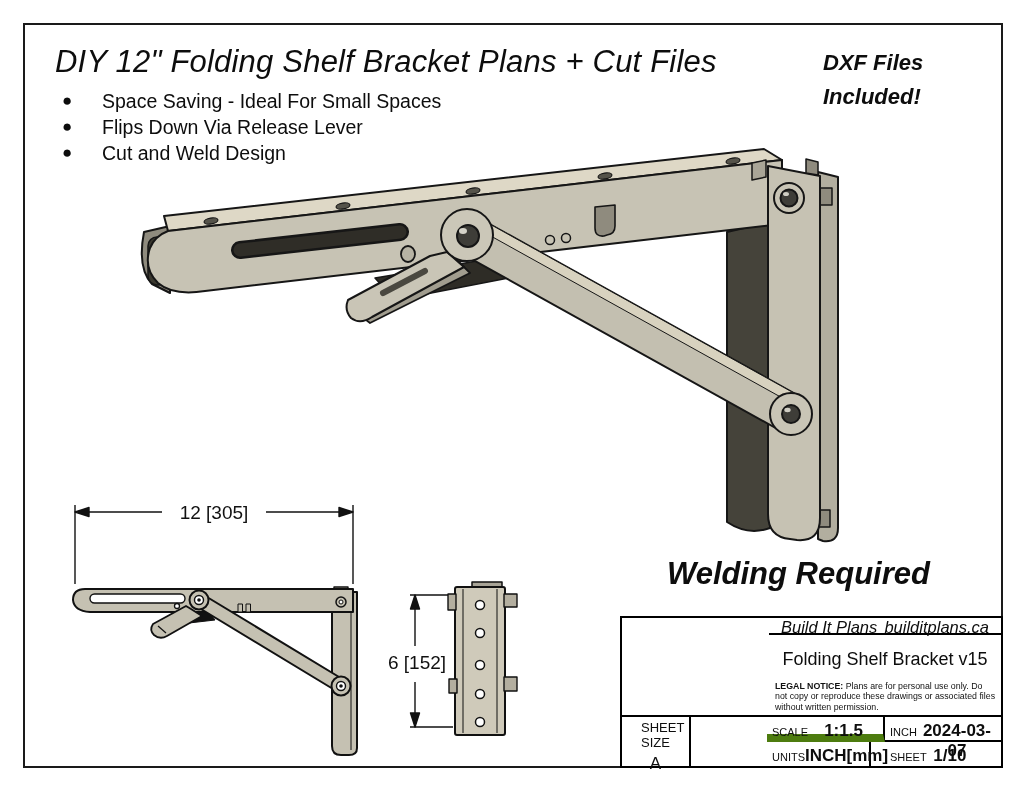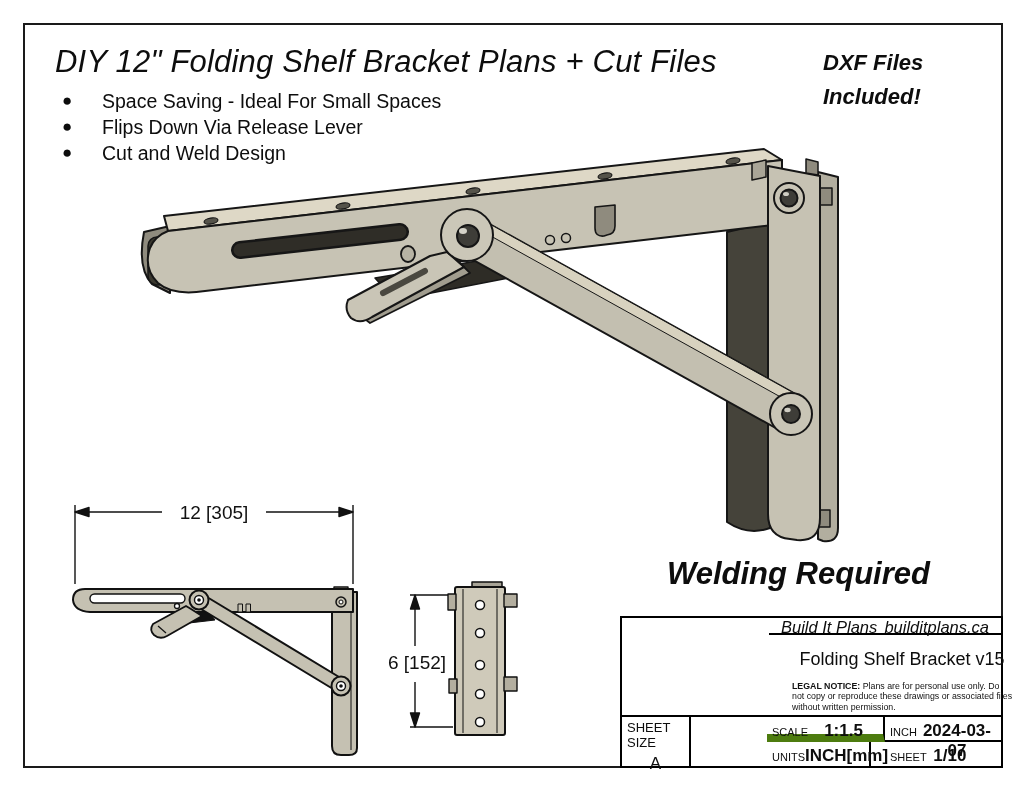--- a/index.html
+++ b/index.html
@@ -14,28 +14,28 @@
   #welding-note{left:667px;top:556px;font-size:31px;font-style:italic;font-weight:bold;white-space:nowrap;}
   svg{position:absolute;left:0;top:0;}
   svg text{font-family:"Liberation Sans",sans-serif;fill:#111;}
   .dim-text{font-size:19px;}
 
   
   #title-block{left:620px;top:616px;width:383px;height:152px;border:2px solid #000;box-sizing:border-box;font-family:"Liberation Sans",sans-serif;}
   #title-block .cell{position:absolute;box-sizing:border-box;}
   #tb-logo{left:0;top:0;width:147px;height:97px;border-right:2px solid #000;display:flex;align-items:center;justify-content:center;font-size:52px;font-weight:bold;font-style:italic;letter-spacing:1px;}
   #tb-company{left:147px;top:0;width:232px;height:17px;border-bottom:2px solid #000;display:flex;justify-content:space-between;align-items:flex-start;padding:0 12px;font-style:italic;font-size:16.5px;}
-  #tb-main{left:164px;top:21px;width:232px;height:76px;}
+  #tb-main{left:147px;top:21px;width:232px;height:76px;}
   #tb-drawing-title{text-align:center;margin-top:10px;font-size:18px;}
   #tb-legal{position:absolute;bottom:3px;left:6px;right:4px;font-size:8.8px;line-height:10.5px;color:#111;}
   #tb-legal b{font-weight:bold;}
   #tb-bottom{left:0;top:97px;width:379px;height:51px;border-top:2px solid #000;}
   #tb-sheetsize{left:0;top:0;width:69px;height:51px;border-right:2px solid #000;}
   #tb-quantity{left:69px;top:0;width:76px;height:51px;border-right:2px solid #000;}
-  .tb-label{font-size:13px;padding:3px 0 0 5px;}
+  .tb-label{font-size:13px;padding:3px 0 0 19px;}
   .tb-small-label{font-size:11px;padding-top:2px;}
   .tb-bigval{text-align:center;font-size:17px;margin-top:4px;}
   #tb-scale{left:145px;top:0;width:118px;height:25px;border-right:2px solid #000;border-bottom:8px solid #4d7c0f;}
   #tb-units{left:145px;top:25px;width:104px;height:26px;border-right:2px solid #000;}
   #tb-date{left:263px;top:0;width:116px;height:25px;border-bottom:2px solid #000;}
   #tb-sheetnum{left:263px;top:25px;width:92px;height:26px;border-radius:6px;}
   .lv{display:flex;align-items:baseline;padding:2px 4px 0 5px;}
   .lv .val{flex:1;text-align:center;font-size:17px;padding-top:2px;font-weight:bold;}
 </style>
 </head>

